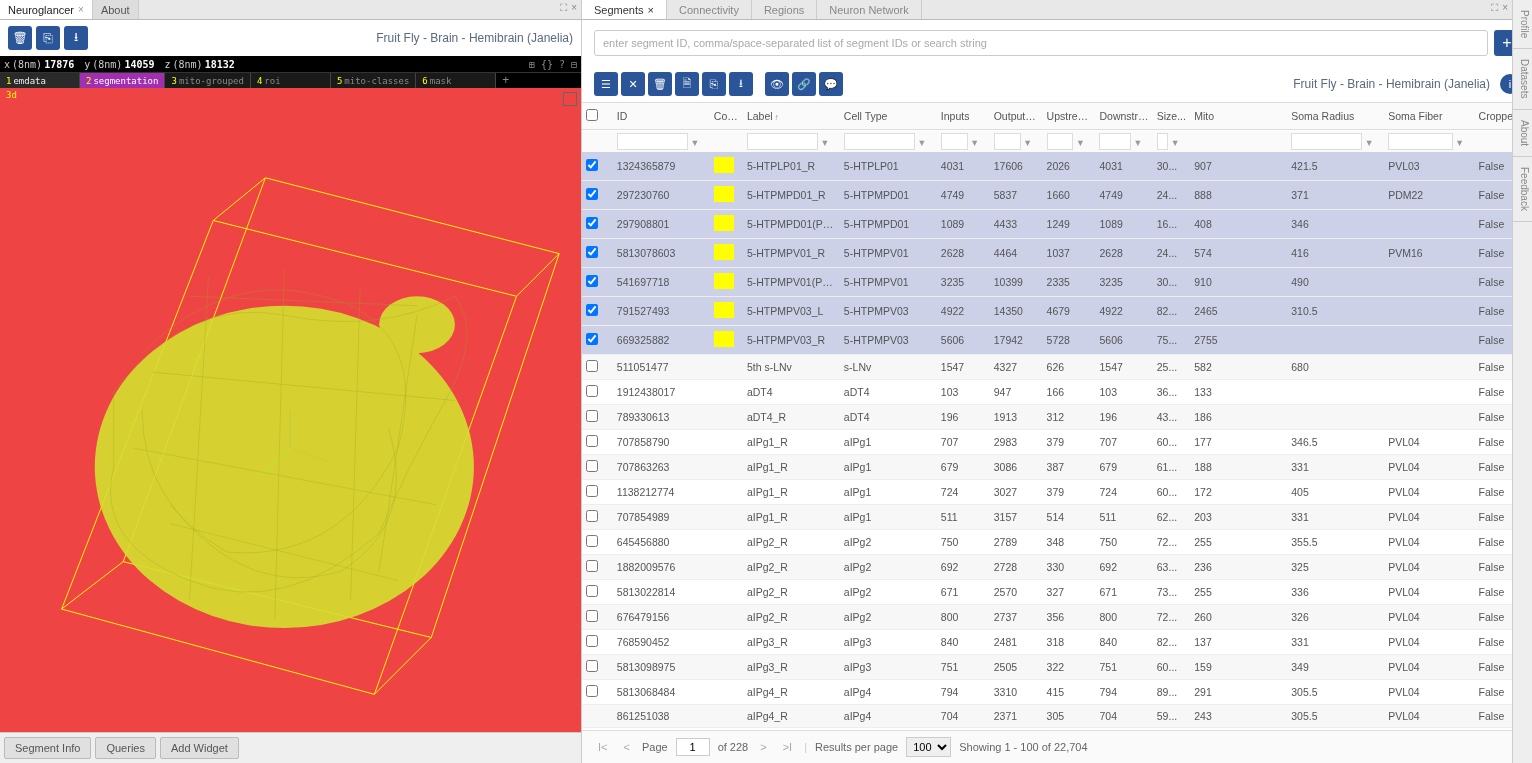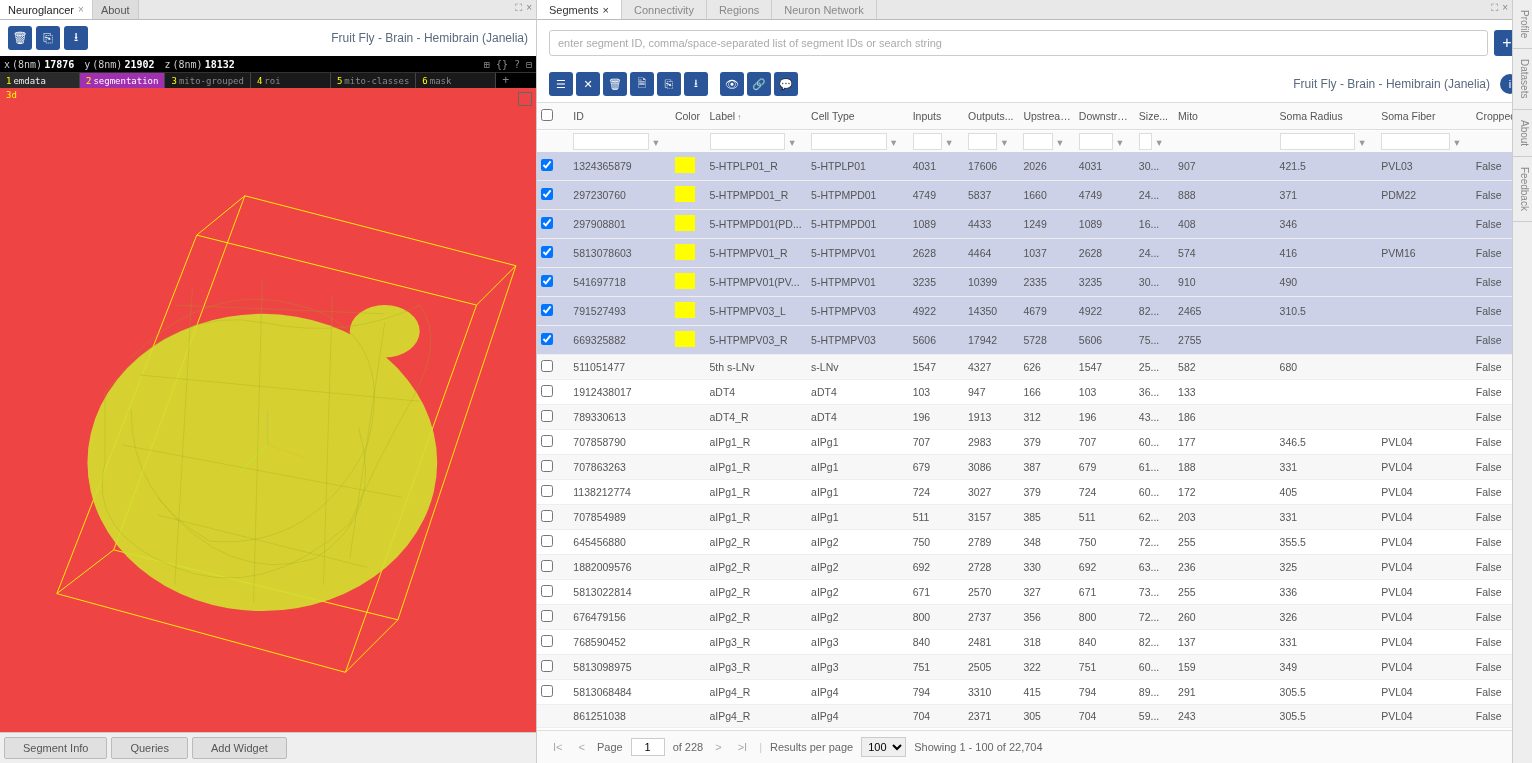--- a/index.html
+++ b/index.html
@@ -1,18 +1,18 @@
 <!DOCTYPE html>
 <html><head>
 <meta charset="utf-8">
 <style>
 * { box-sizing: border-box; margin: 0; padding: 0; }
 body { font-family: Arial, Helvetica, sans-serif; font-size: 11px; color: #333; background: #fff; width: 1532px; height: 763px; overflow: hidden; position: relative; }
 .app { display: flex; height: 763px; }
-.left-panel { width: 537px; display: flex; flex-direction: column; border-right: 1px solid #ccc; }
+.left-panel { width: 582px; display: flex; flex-direction: column; border-right: 1px solid #ccc; }
 .right-panel { flex: 1; display: flex; flex-direction: column; background: #404040; border-radius: 18px; }
 .side-tabs { position: absolute; right: 0; top: 0; width: 20px; height: 763px; background: #eee; border-left: 1px solid #ccc; display: flex; flex-direction: column; }
 .side-tab { writing-mode: vertical-rl; padding: 10px 2px; font-size: 10px; color: #888; border-bottom: 1px solid #ccc; cursor: pointer; text-align: center; }
 
 
 .tab-bar { display: flex; background: #e8e8e8; border-bottom: 1px solid #bbb; height: 20px; align-items: stretch; position: relative; }
 .tab { padding: 3px 8px; font-size: 11px; color: #555; cursor: pointer; border-right: 1px solid #ccc; background: #ddd; display: flex; align-items: center; gap: 4px; }
 .tab.active { background: #fff; color: #222; }
 .tab .close { font-size: 10px; color: #999; }
 .tab-bar .tab-icons { position: absolute; right: 4px; top: 2px; display: flex; gap: 4px; }
@@ -39,21 +39,21 @@
 .layer-plus { color: #888; padding: 0 6px; cursor: pointer; font-size: 12px; }
 
 
 .viewer { flex: 1; background: #ef4444; position: relative; overflow: hidden; }
 .viewer svg { width: 100%; height: 100%; }
 .viewer .corner-icon { position: absolute; top: 4px; right: 4px; width: 14px; height: 14px; border: 1px solid #666; }
 .viewer .top-label { position: absolute; top: 2px; left: 6px; color: #ff0; font-size: 9px; font-family: monospace; }
 
 
 .bottom-bar { display: flex; gap: 4px; padding: 4px; background: #efefef; border-top: 1px solid #ccc; }
-.bottom-btn { padding: 4px 18px; background: #e0e0e0; border: 1px solid #bbb; border-radius: 2px; font-size: 11px; color: #555; cursor: pointer; }
+.bottom-btn { padding: 4px 10px; background: #e0e0e0; border: 1px solid #bbb; border-radius: 2px; font-size: 11px; color: #555; cursor: pointer; }
 
 
 .right-tabs { display: flex; background: #e8e8e8; border-bottom: 1px solid #bbb; height: 20px; position: relative; }
 .right-tab { padding: 3px 12px; font-size: 11px; color: #888; cursor: pointer; border-right: 1px solid #ccc; display: flex; align-items: center; gap: 4px; }
 .right-tab.active { background: #fff; color: #333; }
 .right-tabs .tab-icons { position: absolute; right: 24px; top: 2px; display: flex; gap: 4px; }
 .right-tabs .tab-icons span { font-size: 10px; color: #888; cursor: pointer; }
 
 
 .search-row { display: flex; padding: 10px 12px; gap: 6px; align-items: center; background: #fff; }
@@ -117,21 +117,21 @@
     </div>
     <div class="coord-bar">
       <span class="coord-group">
           <span>x</span> 
           <span>(8nm)</span> 
           <b style="color:#fff">17876</b>
         </span>
       <span class="coord-group">
           <span>y</span> 
           <span>(8nm)</span> 
-          <b style="color:#fff">21902</b>
+          <b style="color:#fff">14059</b>
         </span>
       <span class="coord-group">
           <span>z</span> 
           <span>(8nm)</span> 
           <b style="color:#fff">18132</b>
         </span>
       <div class="coord-extras">
         <span>⊞</span>
         <span>{}</span>
         <span>?</span>
@@ -488,21 +488,21 @@
               <td>False</td>
             </tr>
             <tr>
               <td><input type="checkbox" class="cb" style=""></td>
               <td>707854989</td>
               <td></td>
               <td>aIPg1_R</td>
               <td>aIPg1</td>
               <td>511</td>
               <td>3157</td>
-              <td>385</td>
+              <td>514</td>
               <td>511</td>
               <td>62...</td>
               <td>203</td>
               <td>331</td>
               <td>PVL04</td>
               <td>False</td>
             </tr>
             <tr>
               <td><input type="checkbox" class="cb" style=""></td>
               <td>645456880</td>

